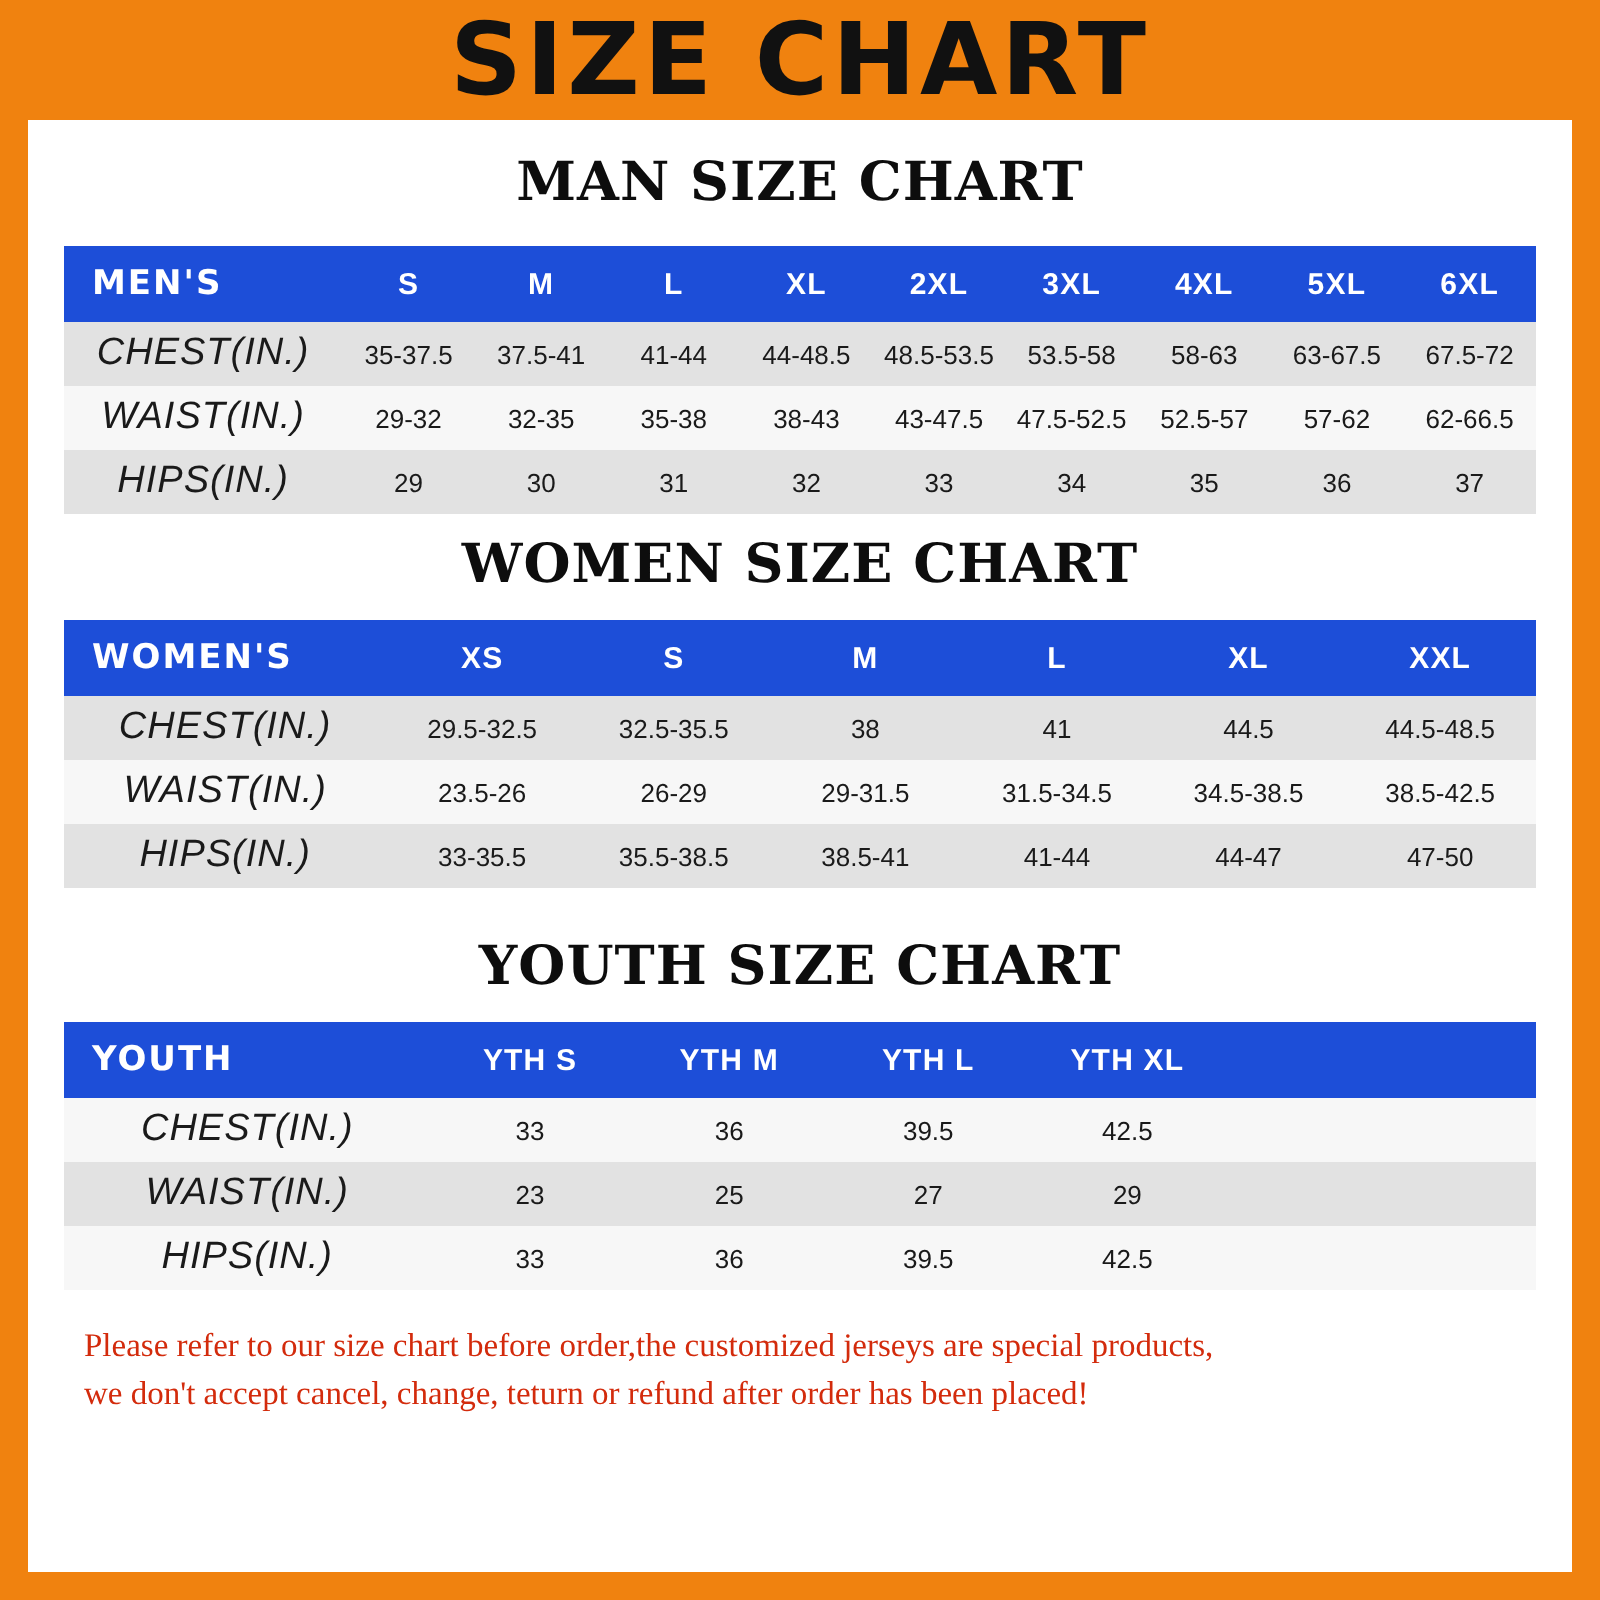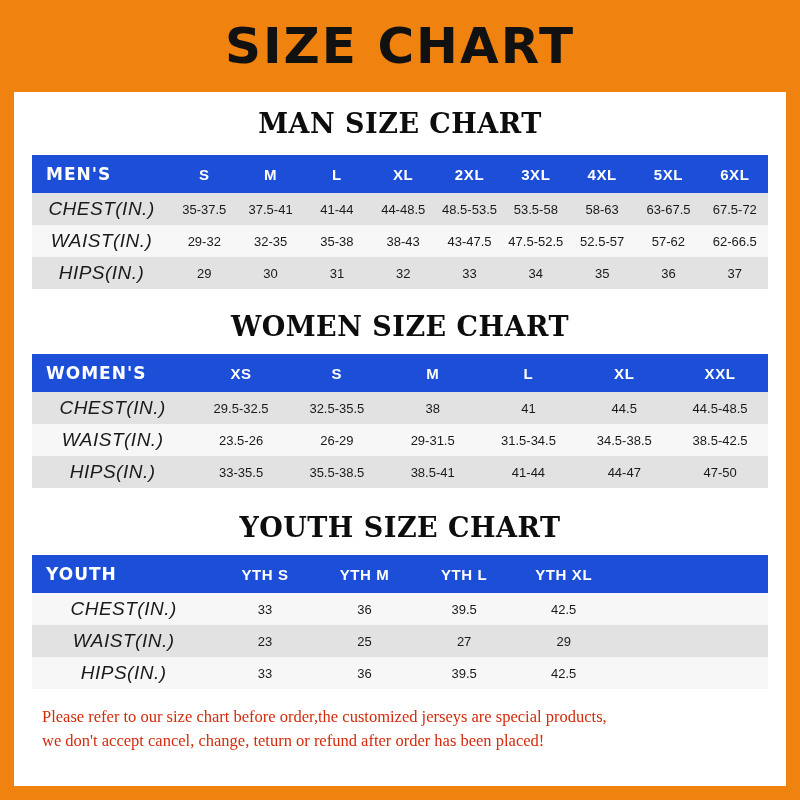--- a/index.html
+++ b/index.html
@@ -16,21 +16,21 @@
   .page {
     position: relative;
     width: 800px;
     height: 800px;
     background: #ffffff;
     box-sizing: border-box;
     border-left: 14px solid #f0820f;
     border-right: 14px solid #f0820f;
   }
   .banner {
-    height: 92px;
+    height: 60px;
     background: #f0820f;
     display: flex;
     align-items: center;
     justify-content: center;
     margin: 0 -14px;
   }
   .banner-title {
     font-family: "DejaVu Sans", sans-serif;
     font-weight: bold;
     font-size: 50px;
@@ -44,21 +44,21 @@
   }
   .section-title {
     text-align: center;
     font-family: "DejaVu Serif", serif;
     font-weight: bold;
     font-size: 27px;
     color: #0d0d0d;
     letter-spacing: 0.5px;
   }
   .t1 { margin-top: 16px; margin-bottom: 16px; }
-  .t2 { margin-top: 22px; margin-bottom: 12px; }
+  .t2 { margin-top: 10px; margin-bottom: 12px; }
   .t3 { margin-top: 24px; margin-bottom: 12px; }
 
   table.size {
     width: 100%;
     border-collapse: collapse;
     table-layout: fixed;
   }
   table.size th, table.size td {
     text-align: center;
     font-size: 13px;

